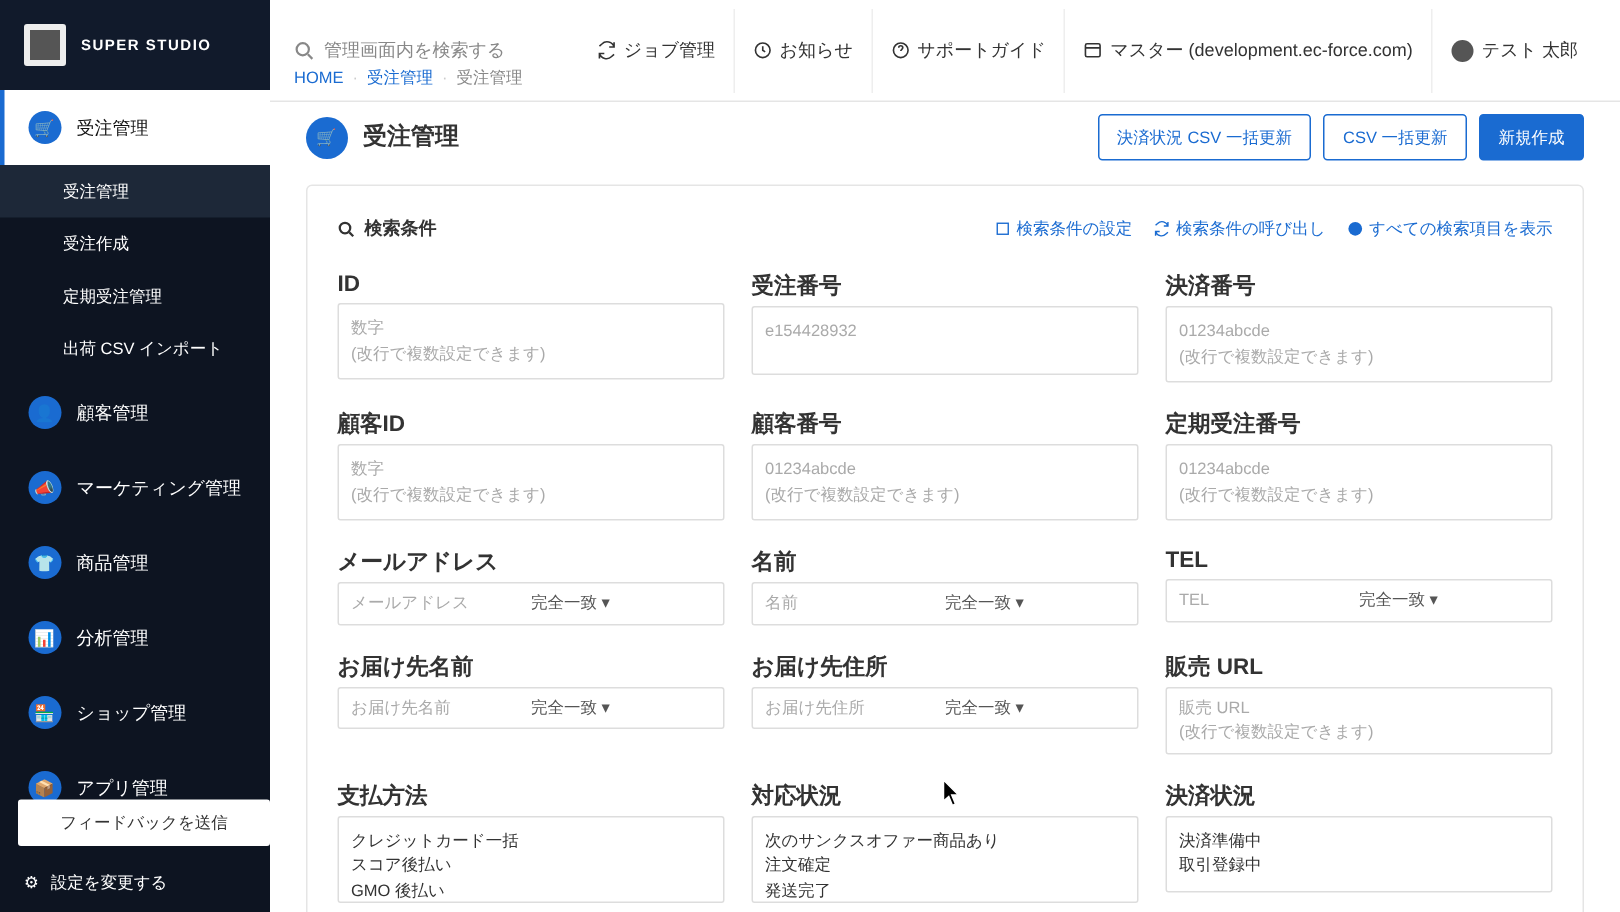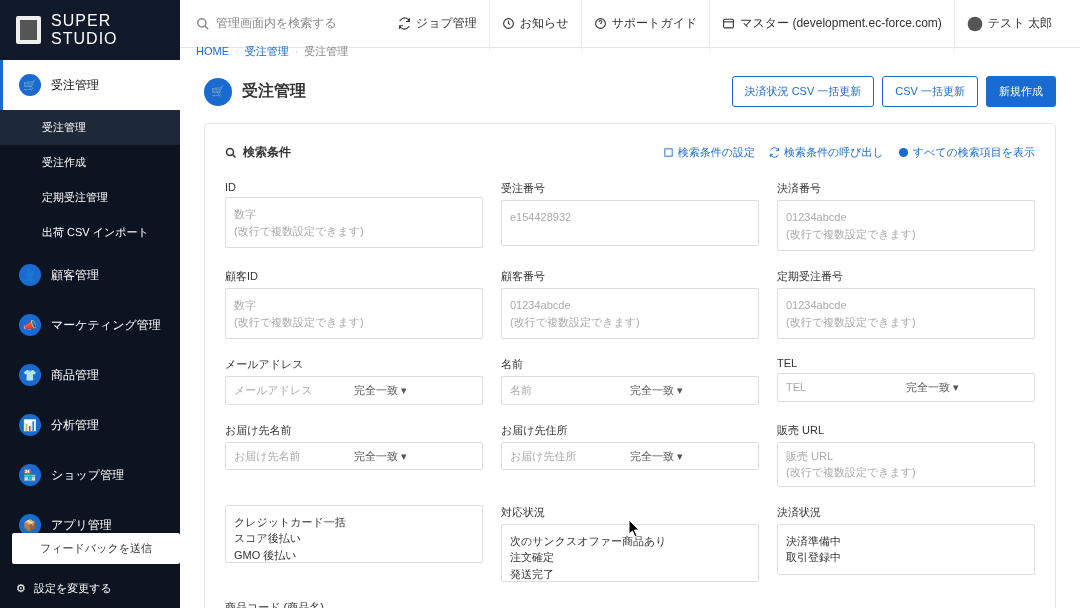--- a/index.html
+++ b/index.html
@@ -1,31 +1,31 @@
 <!DOCTYPE html>
 <html><head>
   <meta charset="utf-8">
   <style>
     *{box-sizing:border-box;margin:0;padding:0}
     body{font-family:-apple-system,"Hiragino Kaku Gothic Pro","Yu Gothic",Meiryo,sans-serif;font-size:12px;color:#333;background:#fff}
     
-    .top{position:fixed;left:180px;right:0;top:0;height:48px;display:flex;align-items:center;padding:0 16px;border-bottom:1px solid #e5e5e5;background:#fff;z-index:10}
+    .top{position:fixed;left:180px;right:0;top:0;height:68px;display:flex;align-items:center;padding:0 16px;border-bottom:1px solid #e5e5e5;background:#fff;z-index:10}
     .srch{display:flex;align-items:center;flex:1;color:#888}
     .srch svg{margin-right:6px}
     .tlinks{display:flex;align-items:flex-start;gap:0}
     .tlink{display:flex;align-items:center;gap:5px;padding:0 12px;cursor:pointer;color:#333;height:56px;border-left:1px solid #eee}
     .tlink:first-child{border-left:none}
     .crumbs{position:fixed;left:180px;top:38px;padding:6px 16px;font-size:11px;color:#888;z-index:11}
     .crumbs span{color:#1a6bd1}
     .crumbs em{color:#ccc;font-style:normal;margin:0 6px}
     
     .side{position:fixed;left:0;top:0;bottom:0;width:180px;background:#0d1421;color:#fff;overflow-y:auto}
     .brand{display:flex;align-items:center;gap:10px;height:60px;padding:0 16px;background:#111a2b}
     .blogo{width:28px;height:28px;background:#555;border:4px solid #eee;border-radius:2px}
-    .bname{font-weight:400;letter-spacing:1px;font-size:16px}
+    .bname{font-weight:700;letter-spacing:1px;font-size:10px}
     .sh{display:flex;align-items:center;gap:10px;padding:14px 16px;cursor:pointer;border-left:3px solid transparent}
     .sh.active{background:#fff;color:#111;border-left-color:#1a6bd1}
     .sh.active .cir{background:#1a6bd1;color:#fff}
     .cir{display:flex;align-items:center;justify-content:center;width:22px;height:22px;border-radius:50%;background:#1a6bd1;color:#fff;font-size:11px;flex-shrink:0}
     .sub{padding:10px 16px 10px 42px;font-size:11px;cursor:pointer}
     .sub.act{background:#1d2838}
     .fb{position:absolute;bottom:44px;left:12px;right:0;background:#fff;color:#333;font-size:11px;padding:8px;text-align:center;border-radius:2px;cursor:pointer}
     .settings{position:absolute;bottom:12px;left:16px;display:flex;align-items:center;gap:8px;font-size:11px;cursor:pointer}
     
     .main{margin-left:180px;padding:76px 24px 24px}
@@ -37,21 +37,21 @@
     .btn.o{background:#fff;color:#1a6bd1}
     .btn.p{background:#1a6bd1;color:#fff}
     .cursor{position:fixed;left:628px;top:520px;z-index:99;pointer-events:none}
     .card{background:#fff;border:1px solid #e5e5e5;border-radius:4px;padding:20px}
     .chd{display:flex;align-items:center;justify-content:space-between;margin-bottom:20px}
     .chdl{font-weight:700;display:flex;align-items:center;gap:6px}
     .chdr{display:flex;gap:14px;font-size:11px}
     .chdr span{color:#1a6bd1;cursor:pointer;display:flex;align-items:center;gap:4px}
     .grid3{display:grid;grid-template-columns:repeat(3,1fr);gap:18px;margin-bottom:18px}
     .field{display:flex;flex-direction:column}
-    .flab{font-size:11px;margin-bottom:4px;font-weight:400}
+    .flab{font-size:15px;margin-bottom:4px;font-weight:700}
     .fbx{border:1px solid #ddd;padding:8px;min-height:46px;border-radius:2px;color:#aaa;font-size:11px;line-height:1.5;overflow:hidden}
     .fbx.sm{min-height:28px;padding:5px 8px}
     .fbx.fl{display:flex;align-items:center}
     .fbx.fl span{flex:1}
     .sel{font-size:11px;color:#555}
     .fbx.list{color:#333;line-height:1.5;max-height:58px}
     .fbx.list div{white-space:nowrap;overflow:hidden;text-overflow:ellipsis}
     .wide{grid-column:1/-1}
     svg{flex-shrink:0}
   </style>
@@ -280,20 +280,21 @@
       <div class="field">
           <div class="flab">販売 URL</div>
           <div class="fbx sm" style="min-height:40px">
             <div>販売 URL</div>
             <div>(改行で複数設定できます)</div>
           </div>
         </div>
     </div>
     <div class="grid3">
       <div class="field">
+          <div class="flab">支払方法</div>
           <div class="fbx list">
             <div>クレジットカード一括</div>
             <div>スコア後払い</div>
             <div>GMO 後払い</div>
           </div>
         </div>
       <div class="field">
           <div class="flab">対応状況</div>
           <div class="fbx list">
             <div>次のサンクスオファー商品あり</div>

